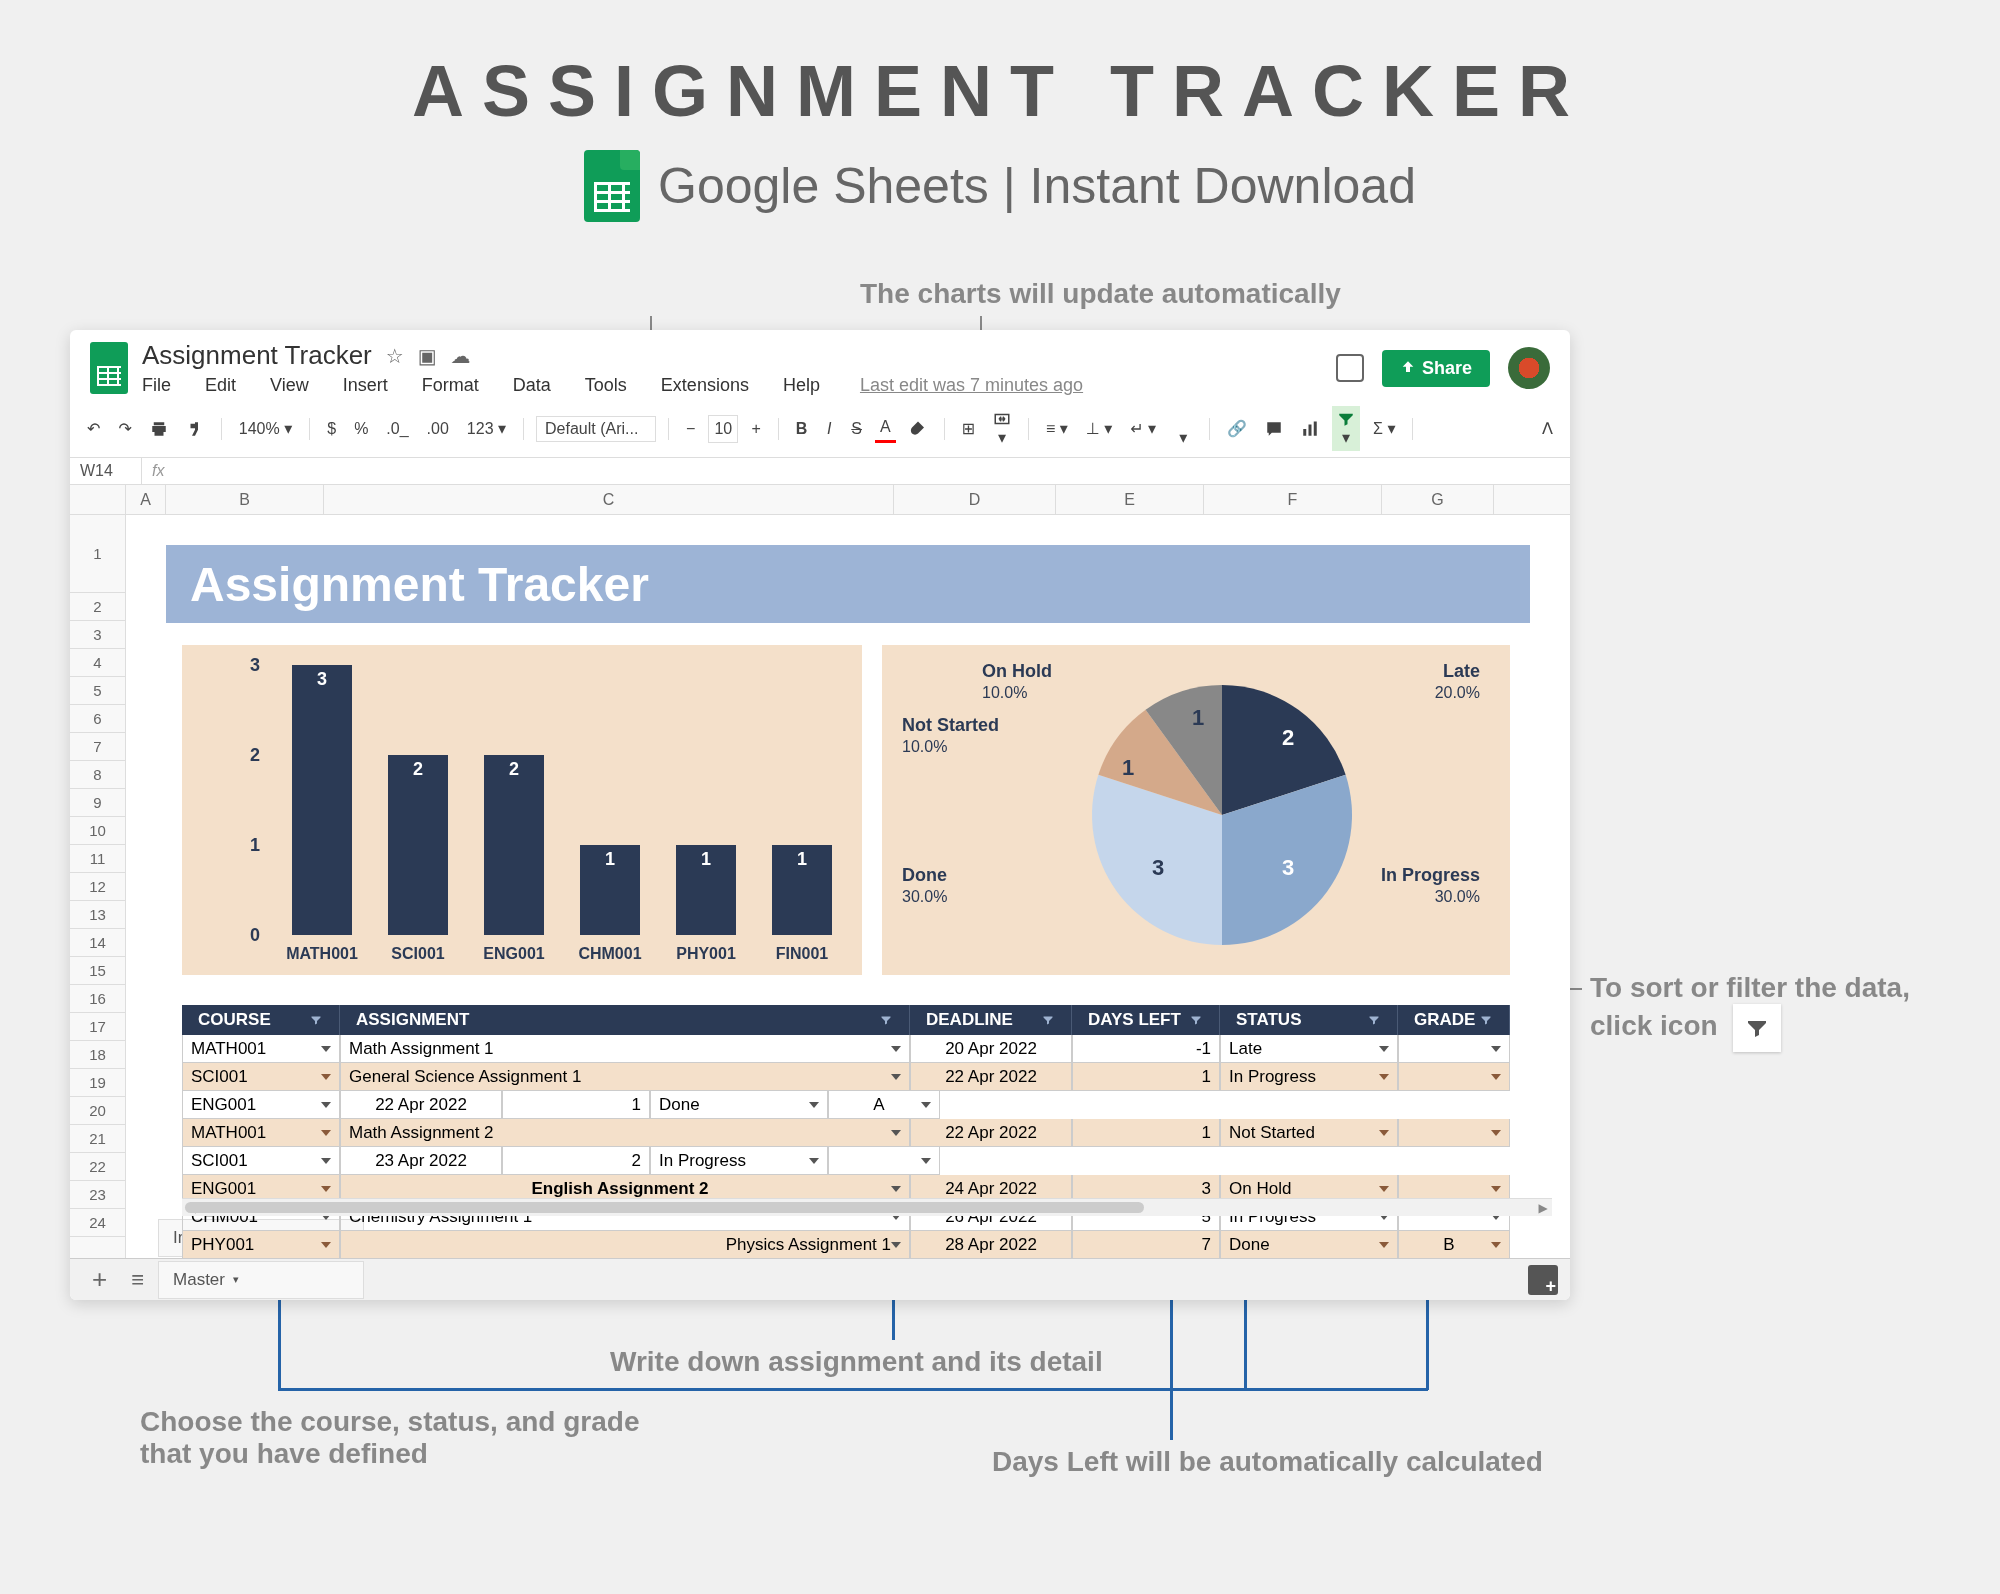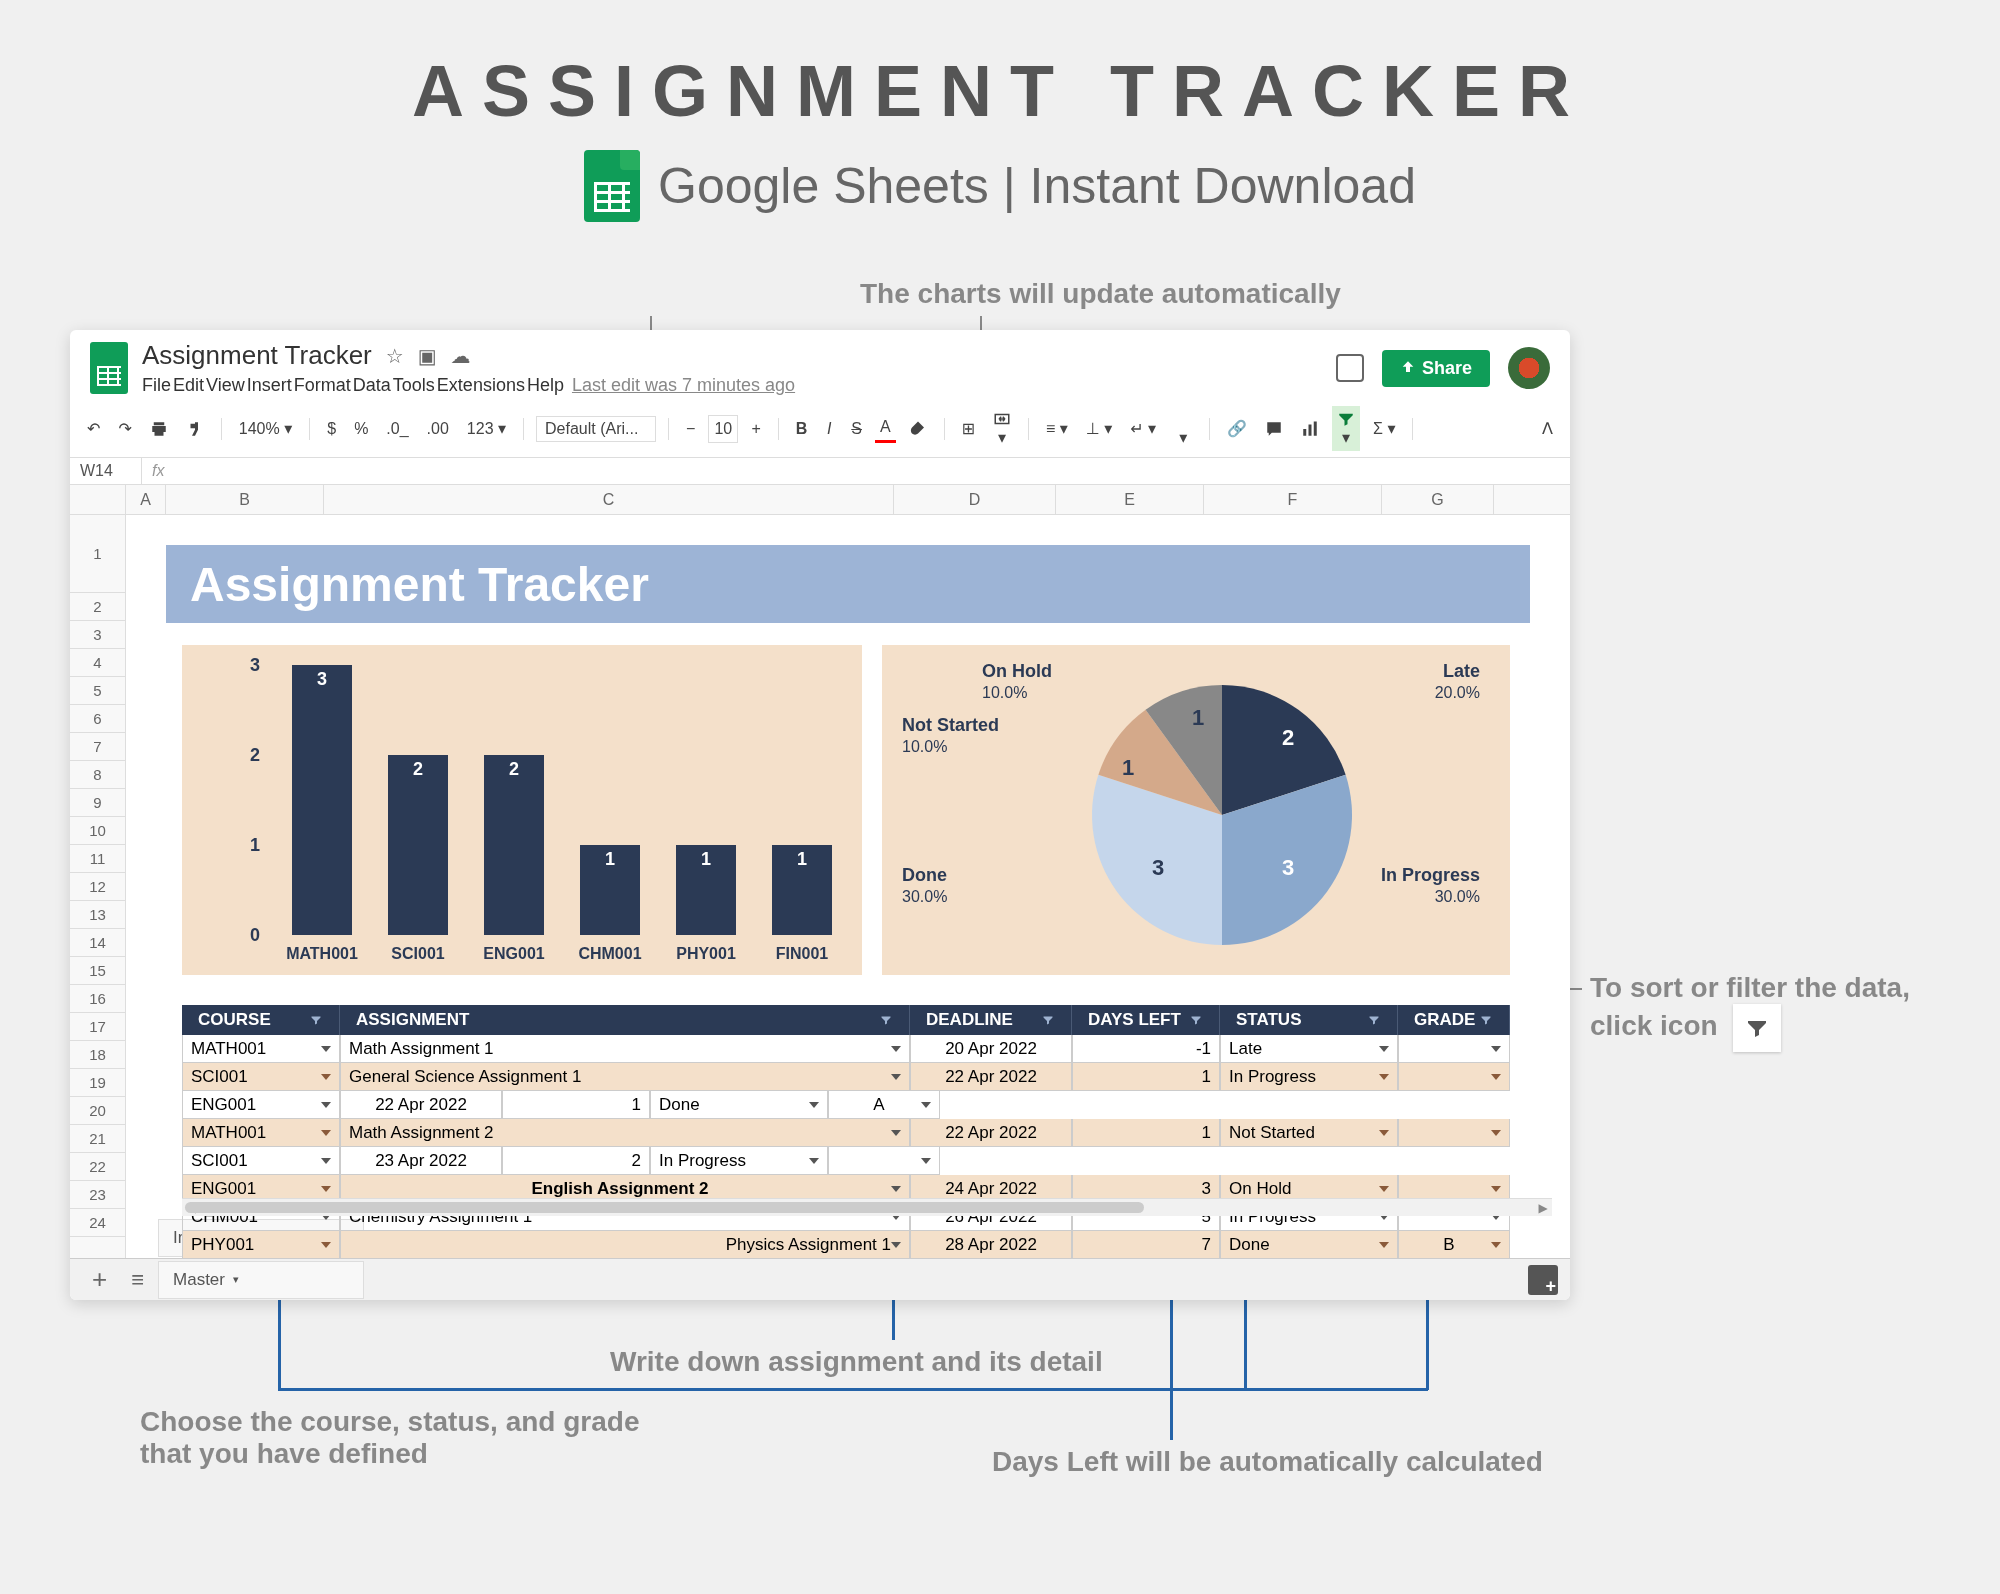--- a/index.html
+++ b/index.html
@@ -16,21 +16,21 @@
 .annot-line-blue { position: absolute; background: #2563a8; }
 .filter-icon-lg { display: inline-flex; width: 48px; height: 48px; background: white; box-shadow: 0 1px 3px rgba(0,0,0,0.2); align-items: center; justify-content: center; vertical-align: middle; margin-left: 8px; }
 .window { position: absolute; top: 330px; left: 70px; width: 1500px; height: 970px; background: white; border-radius: 6px; box-shadow: 0 4px 16px rgba(0,0,0,0.15); overflow: hidden; display: flex; flex-direction: column; }
 .titlebar { display: flex; align-items: center; padding: 10px 20px 4px; gap: 14px; }
 .doc-logo { width: 38px; height: 52px; background: #0f9d58; border-radius: 3px; position: relative; flex-shrink: 0; }
 .doc-logo::after { content: ''; position: absolute; bottom: 8px; left: 7px; right: 7px; height: 20px; background: repeating-linear-gradient(0deg, white 0 2px, transparent 2px 6px), repeating-linear-gradient(90deg, white 0 2px, transparent 2px 10px); }
 .title-stack { flex: 1; }
 .doc-title-row { display: flex; align-items: center; gap: 14px; }
 .doc-title { font-size: 26px; color: #333; }
 .title-icons { display: flex; gap: 14px; color: #666; font-size: 20px; }
-.menubar { display: flex; gap: 2px; margin-top: 4px; font-size: 18px; color: #333; }
+.menubar { display: flex; gap: 34px; margin-top: 4px; font-size: 18px; color: #333; }
 .menubar .edit-info { color: #888; text-decoration: underline; margin-left: 6px; }
 .title-right { display: flex; align-items: center; gap: 18px; }
 .comment-ico { width: 28px; height: 28px; border: 2px solid #666; border-radius: 4px; position: relative; }
 .share-btn { background: #0f9d58; color: white; padding: 8px 18px; border-radius: 4px; font-size: 18px; font-weight: bold; display: flex; align-items: center; gap: 6px; }
 .avatar { width: 42px; height: 42px; border-radius: 50%; background: radial-gradient(circle, #d94a2a 35%, #3a6b3a 35%); }
 .toolbar { display: flex; align-items: center; padding: 6px 12px; gap: 8px; border-bottom: 1px solid #ddd; font-size: 16px; color: #444; }
 .toolbar .sep { width: 1px; height: 22px; background: #ddd; margin: 0 4px; }
 .toolbar .tb { padding: 4px 5px; cursor: pointer; min-width: 18px; text-align: center; }
 .toolbar svg { width: 18px; height: 18px; display: block; }
 .cell-ref { display: flex; align-items: center; border-bottom: 1px solid #ddd; font-size: 16px; }

